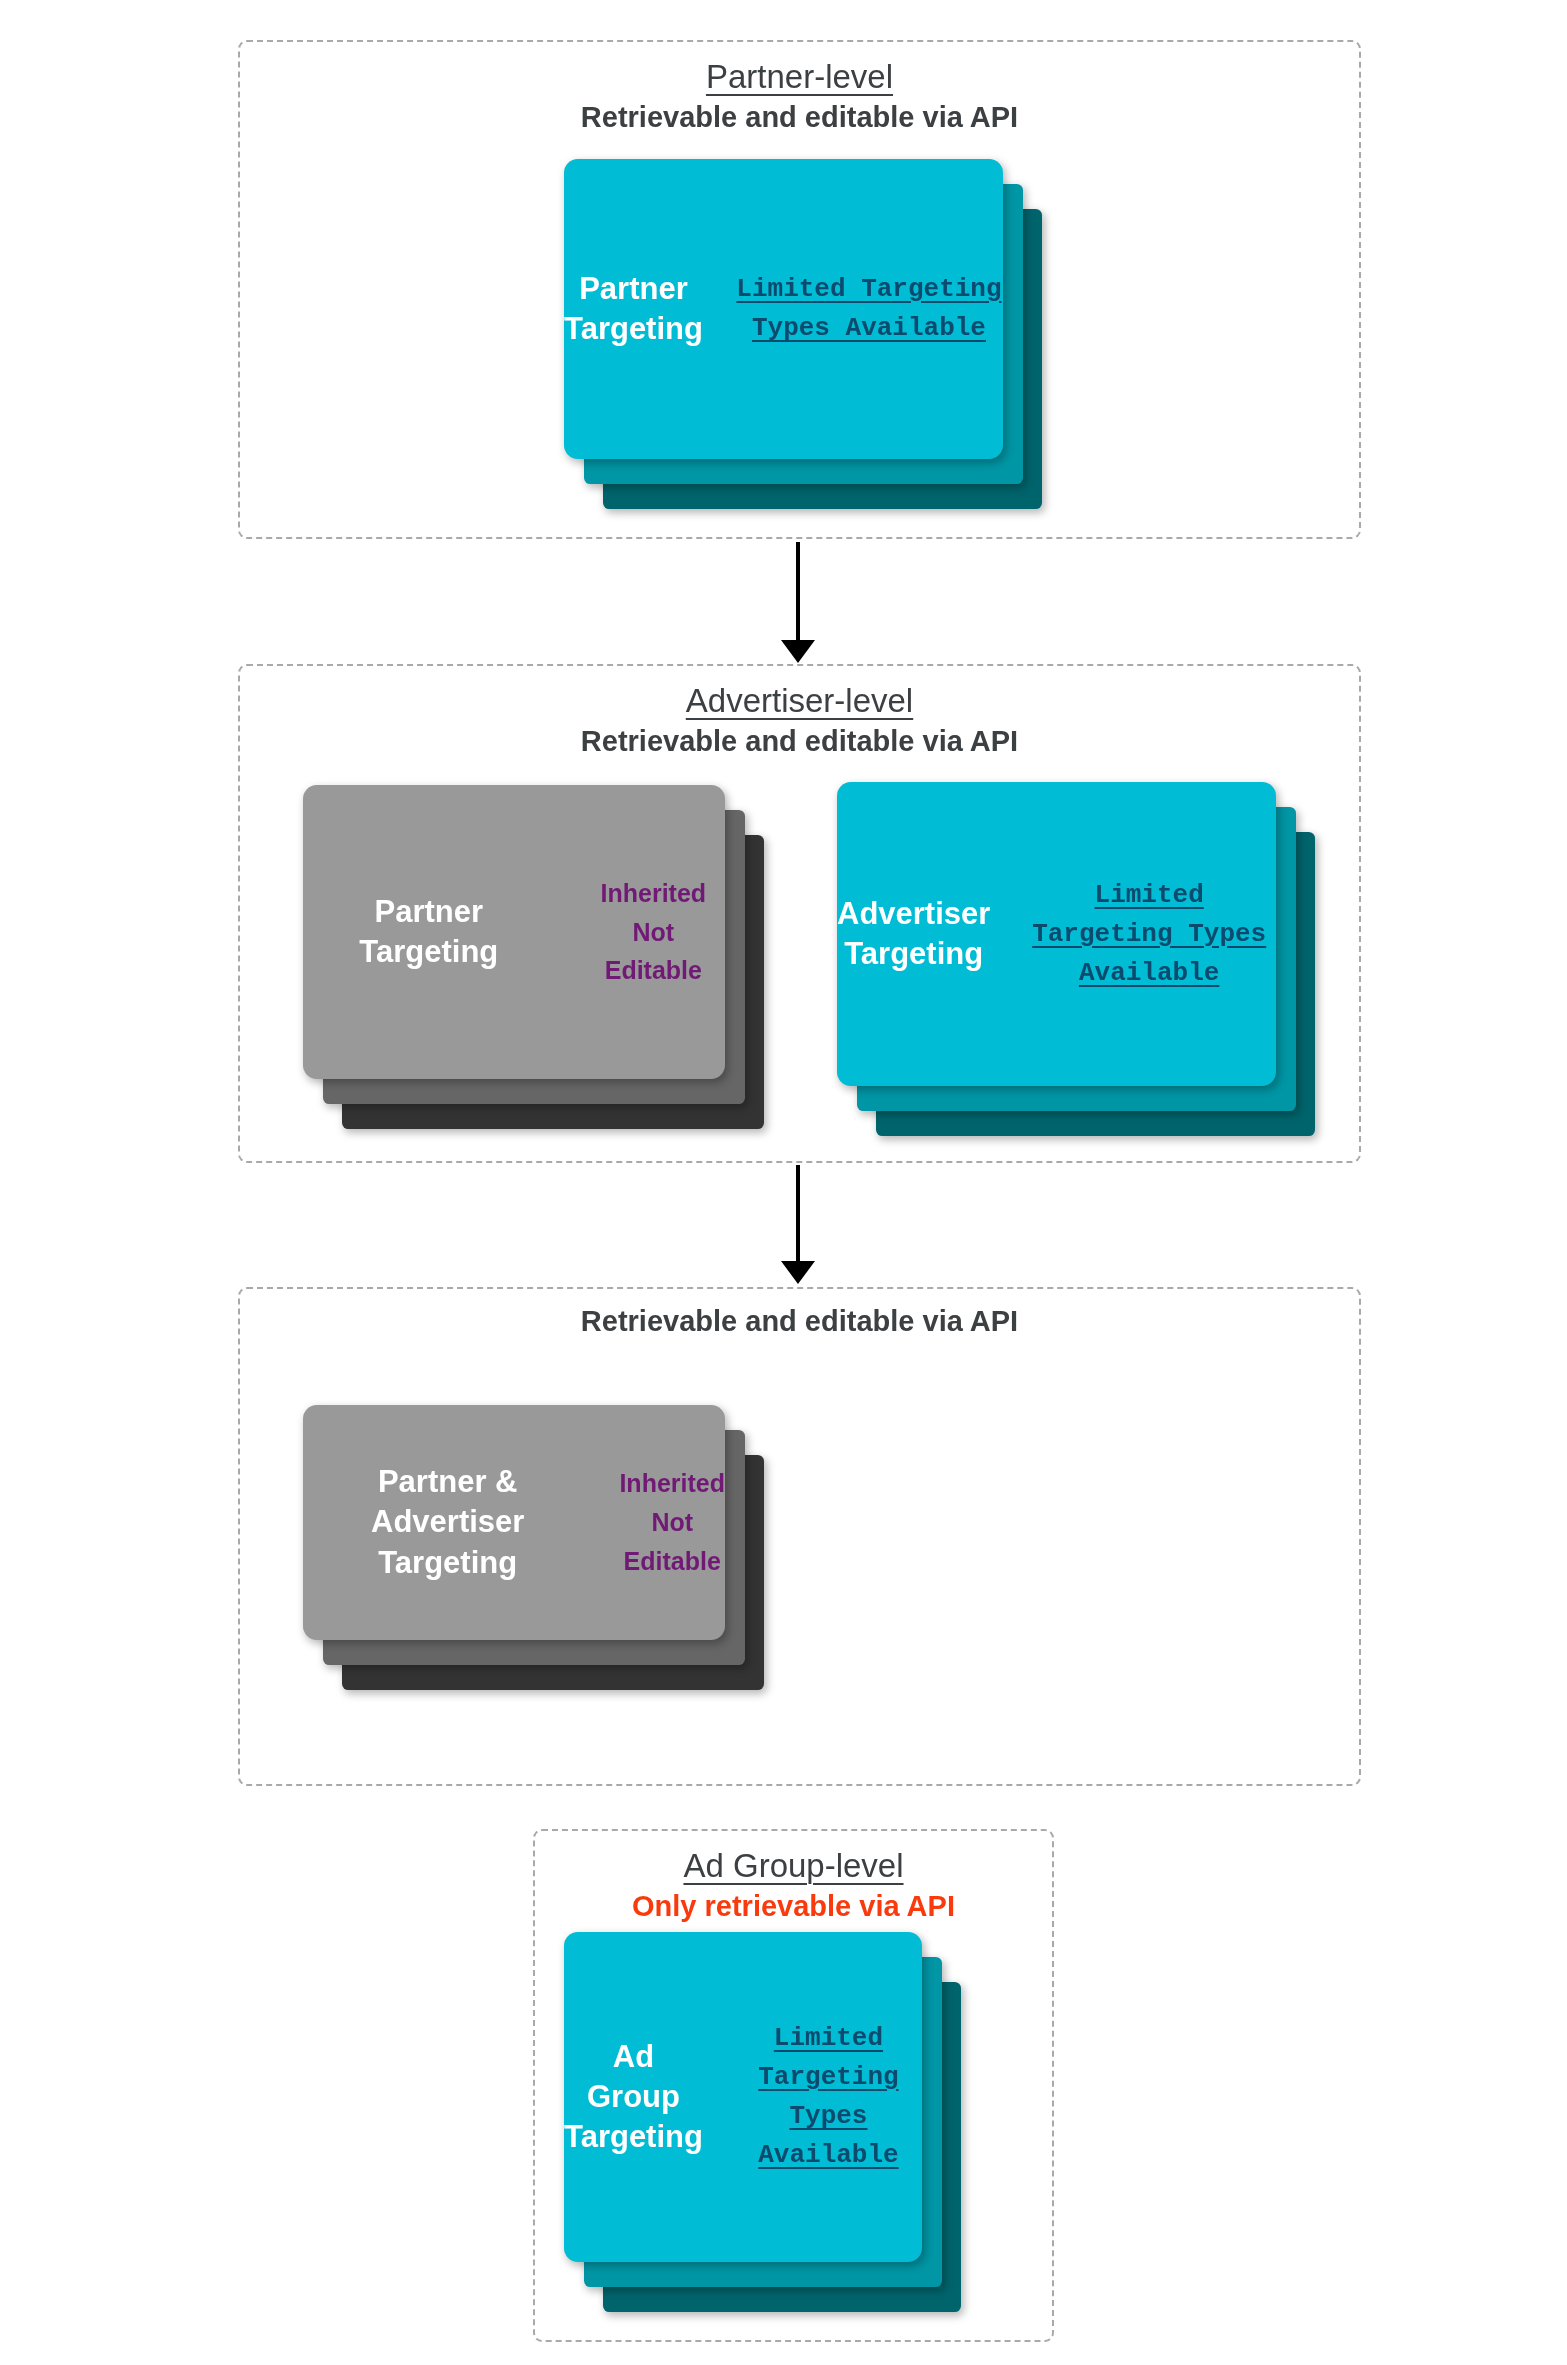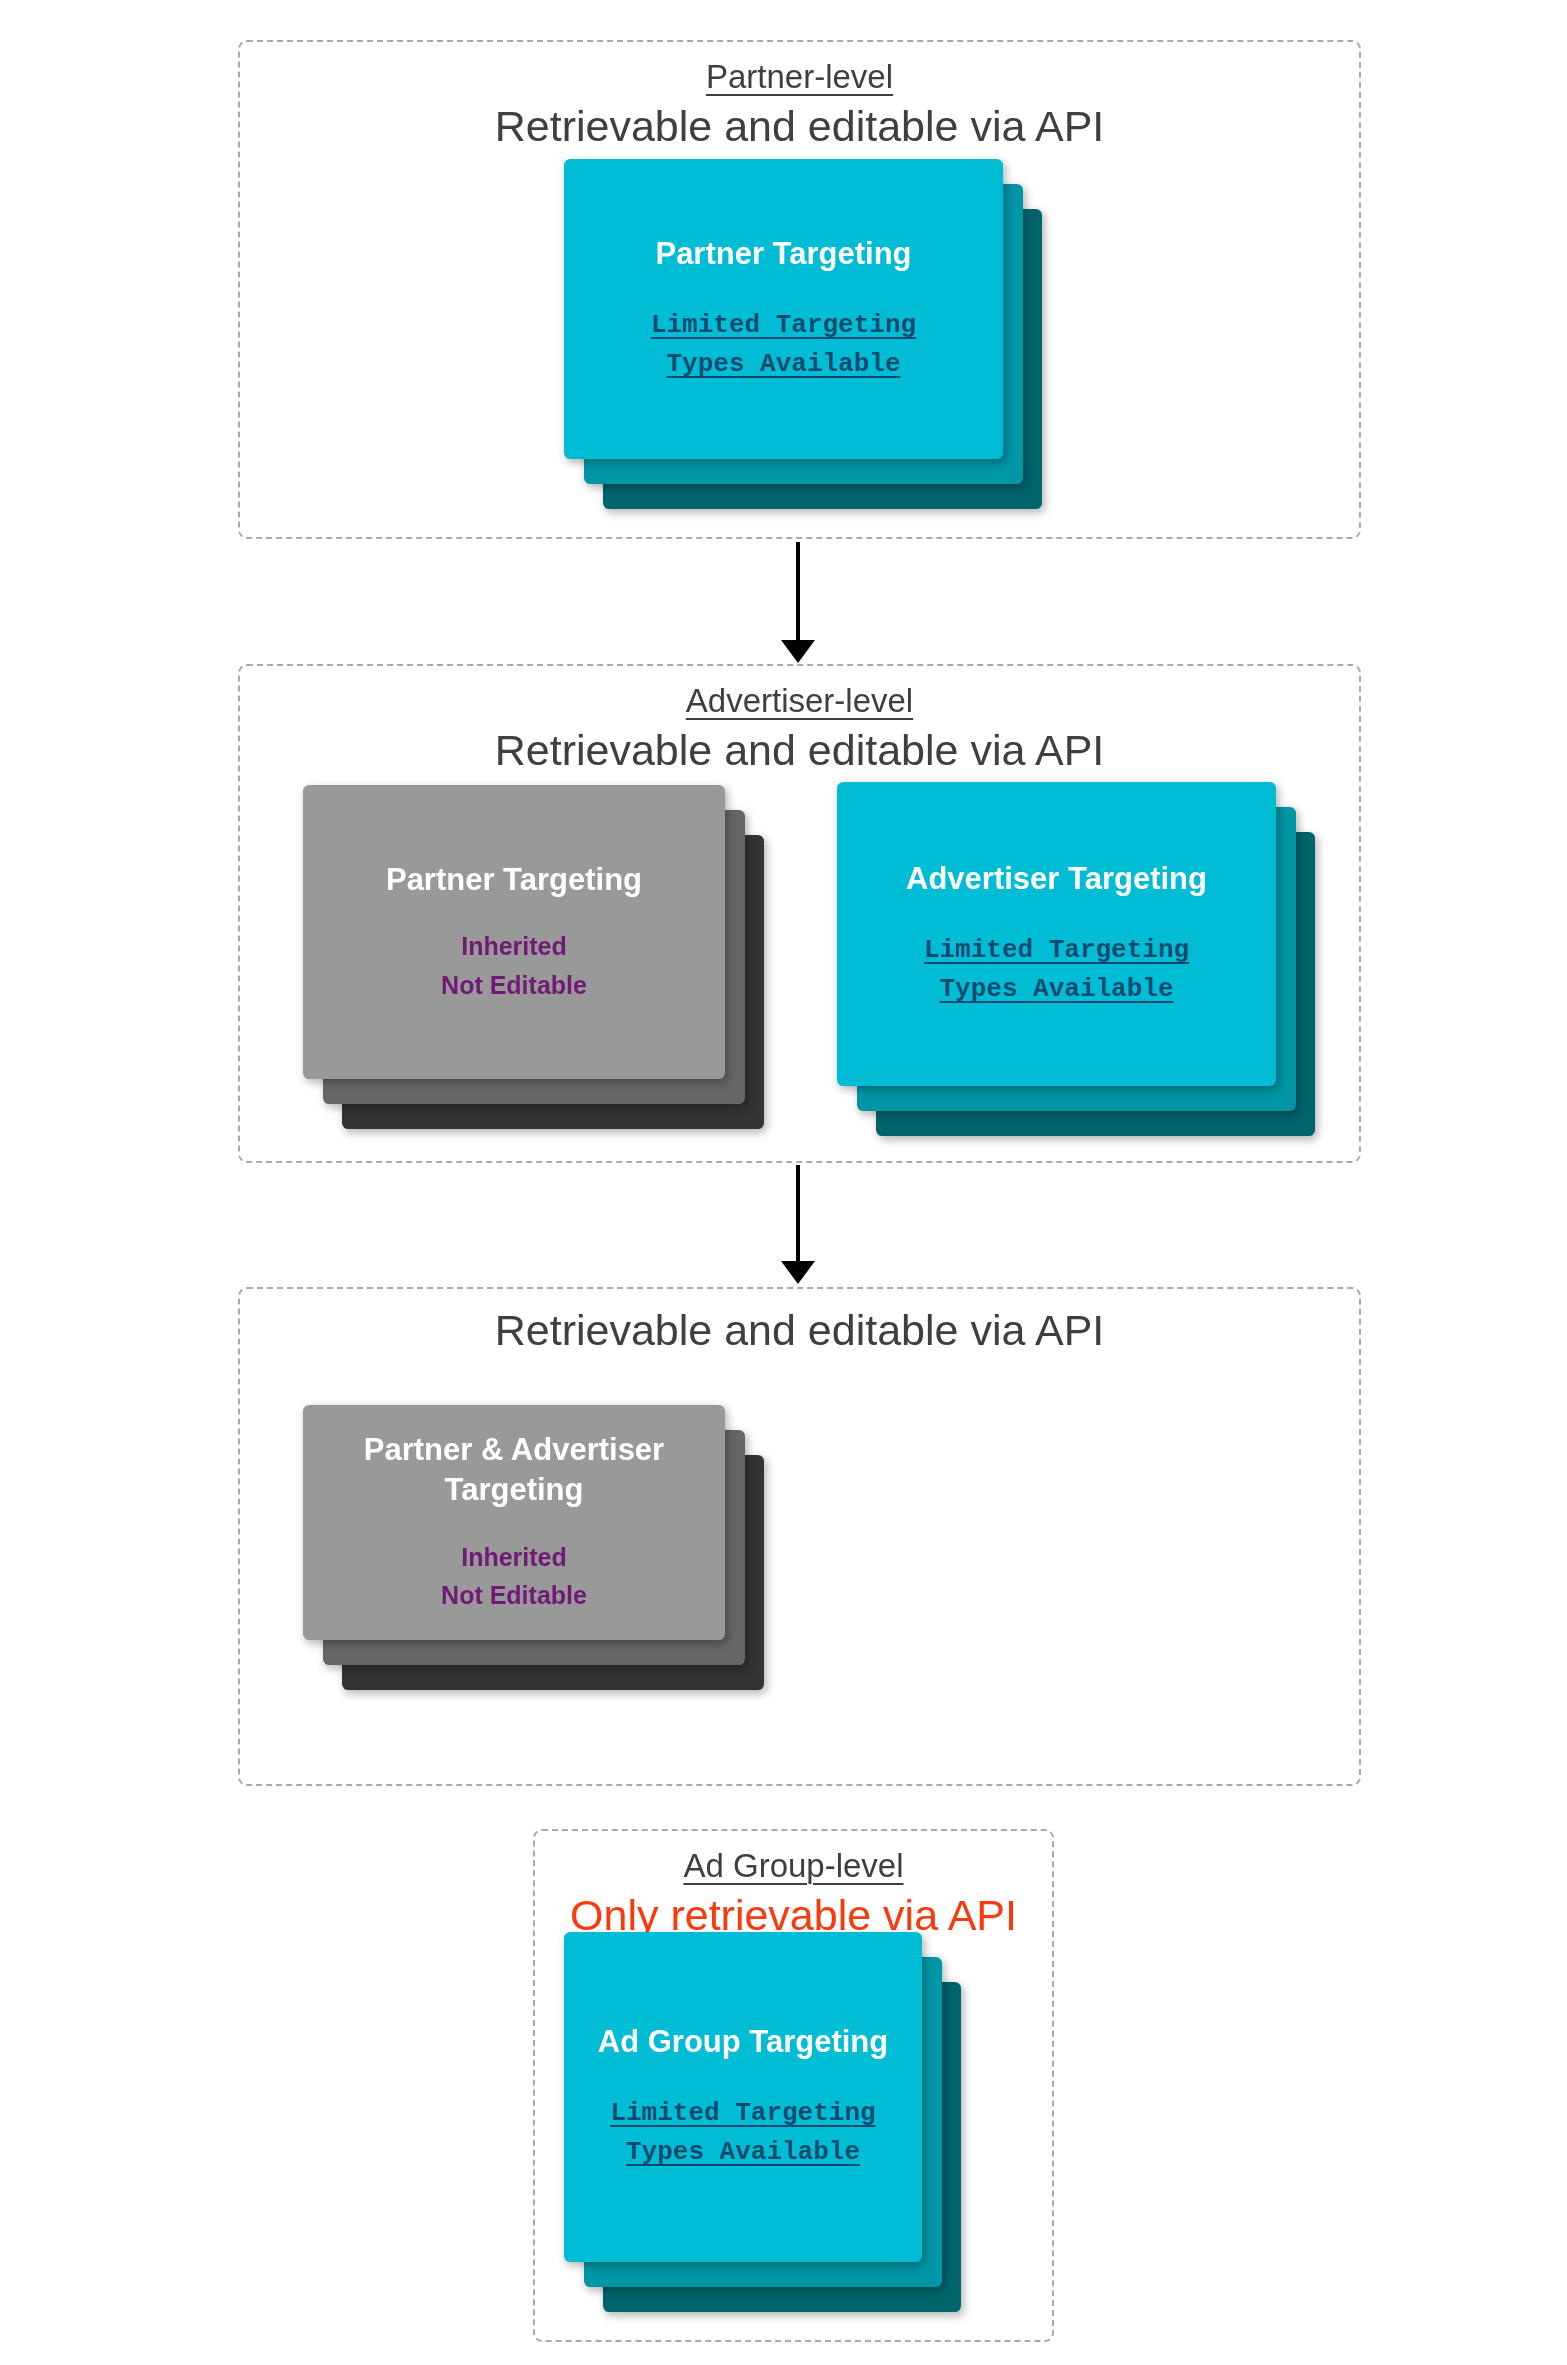--- a/index.html
+++ b/index.html
@@ -32,45 +32,45 @@
   }
   .level-title {
     font-size: 33px;
     font-weight: 400;
     line-height: 1.28;
     text-decoration: underline;
     text-underline-offset: 6.3px;
     text-decoration-thickness: 1.8px;
   }
   .level-api {
-    font-size: 43px;
-    font-weight: 400;
+    font-size: 29px;
+    font-weight: 700;
     line-height: 1.28;
   }
   .level-api.red { color: #f93a0d; }
 
   
   .stack { position: absolute; }
   .layer {
     position: absolute;
     width: 100%;
     height: 100%;
     border-radius: 6.3px;
     box-shadow: 2.7px 3.6px 8px rgba(0,0,0,0.28);
   }
   .l3 { left: 39px; top: 50px; }
   .l2 { left: 19.6px; top: 25px; }
   .face {
     left: 0; top: 0;
     display: flex;
-    flex-direction: column;
     align-items: center;
     justify-content: center;
     gap: 32px;
     text-align: center;
+    border-radius: 14px;
   }
   .teal .face { background: #00bcd4; }
   .teal .l2  { background: #0096a5; }
   .teal .l3  { background: #00646c; }
   .gray .face { background: #999999; }
   .gray .l2  { background: #666666; }
   .gray .l3  { background: #333333; }
   .gray .face { gap: 27px; }
 
   .card-title {

